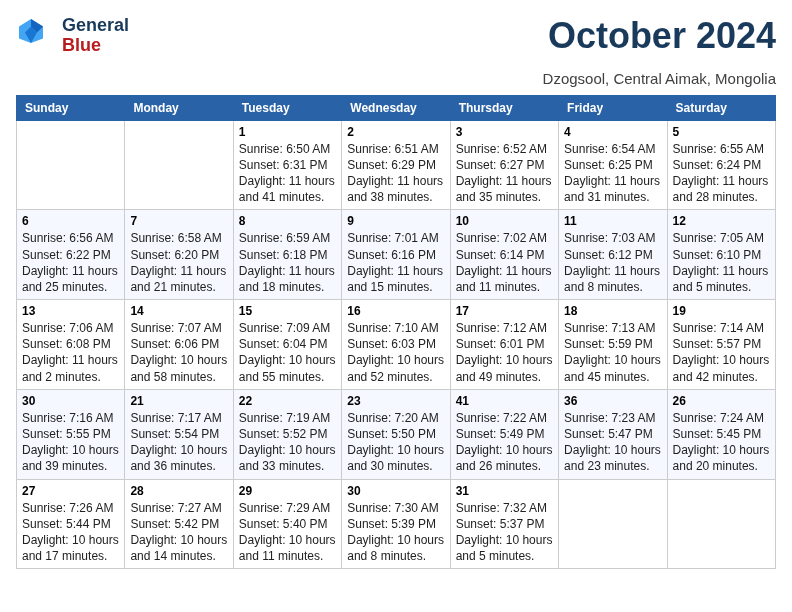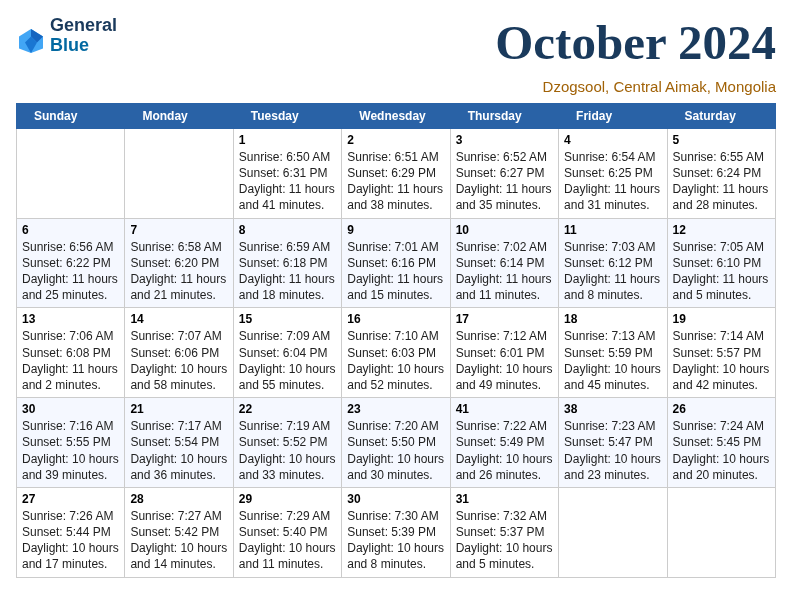--- a/index.html
+++ b/index.html
@@ -11,58 +11,57 @@
       padding: 16px;
     }
     .header {
       display: flex;
       justify-content: space-between;
       align-items: flex-start;
       margin-bottom: 8px;
     }
     .logo {
       display: flex;
-      align-items: flex-end;
-      gap: 4px;
+      align-items: flex-start;
+      gap: 16px;
     }
     .logo-text {
       font-size: 18px;
       font-weight: bold;
       color: #1a3a5c;
       line-height: 1.1;
     }
     .logo-icon {
       width: 30px;
       height: 30px;
     }
     .title-block {
       text-align: right;
     }
     .month-title {
-      font-size: 49px;
+      font-size: 36px;
       font-weight: bold;
       color: #1a3a5c;
       line-height: 1.1;
-      font-family: Liberation Serif, serif;
     }
     .subtitle {
       font-size: 15px;
-      color: #a16207;
-      margin-top: 8px;
+      color: #404040;
+      margin-top: 14px;
     }
     table {
       width: 100%;
       border-collapse: collapse;
       font-size: 11px;
     }
     thead th {
       background: #2962a6;
       color: #fff;
       text-align: left;
-      padding: 5px 17px;
+      padding: 5px 8px;
       font-size: 12px;
       font-weight: bold;
       border: 1px solid #2962a6;
     }
     tbody td {
       vertical-align: top;
       padding: 4px 5px;
       border: 1px solid #ccc;
       width: 107px;
       min-height: 70px;
@@ -91,21 +90,21 @@
 
 <div class="header">
   <div class="logo">
     <svg class="logo-icon" viewBox="0 0 40 40">
       <polygon points="20,4 36,14 36,30 20,36 4,30 4,14" fill="#2196F3" opacity="0.85"></polygon>
       <polygon points="20,4 36,14 28,22 20,14" fill="#1565C0"></polygon>
       <polygon points="20,14 28,22 20,36 12,22" fill="#1976D2"></polygon>
     </svg>
     <div class="logo-text">
       <div>General</div>
-      <div style="color:#0369a1;">Blue</div>
+      <div style="color:#b91c1c;">Blue</div>
     </div>
   </div>
   <div class="title-block">
     <div class="month-title">October 2024</div>
     <div class="subtitle">Dzogsool, Central Aimak, Mongolia</div>
   </div>
 </div>
 
 <table>
   <thead>
@@ -219,21 +218,21 @@
         </td>
         <td>
           <span class="day-num">23</span>
           <div class="day-info">Sunrise: 7:20 AM<br>Sunset: 5:50 PM<br>Daylight: 10 hours and 30 minutes.</div>
         </td>
         <td>
           <span class="day-num">41</span>
           <div class="day-info">Sunrise: 7:22 AM<br>Sunset: 5:49 PM<br>Daylight: 10 hours and 26 minutes.</div>
         </td>
         <td>
-          <span class="day-num">38</span>
+          <span class="day-num">36</span>
           <div class="day-info">Sunrise: 7:23 AM<br>Sunset: 5:47 PM<br>Daylight: 10 hours and 23 minutes.</div>
         </td>
         <td>
           <span class="day-num">26</span>
           <div class="day-info">Sunrise: 7:24 AM<br>Sunset: 5:45 PM<br>Daylight: 10 hours and 20 minutes.</div>
         </td>
       </tr>
       <tr>
         <td>
           <span class="day-num">27</span>

